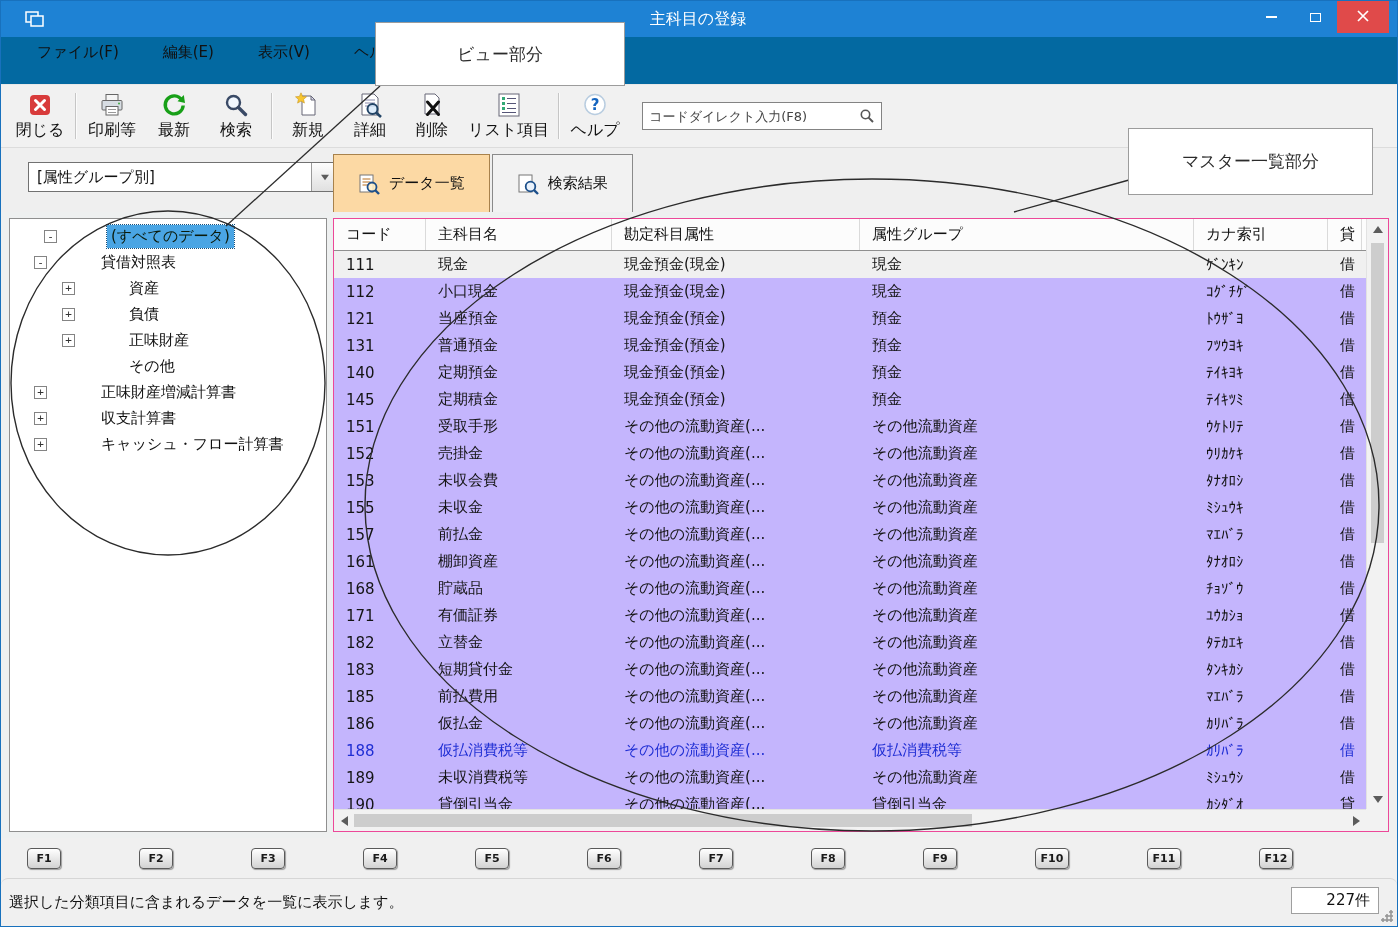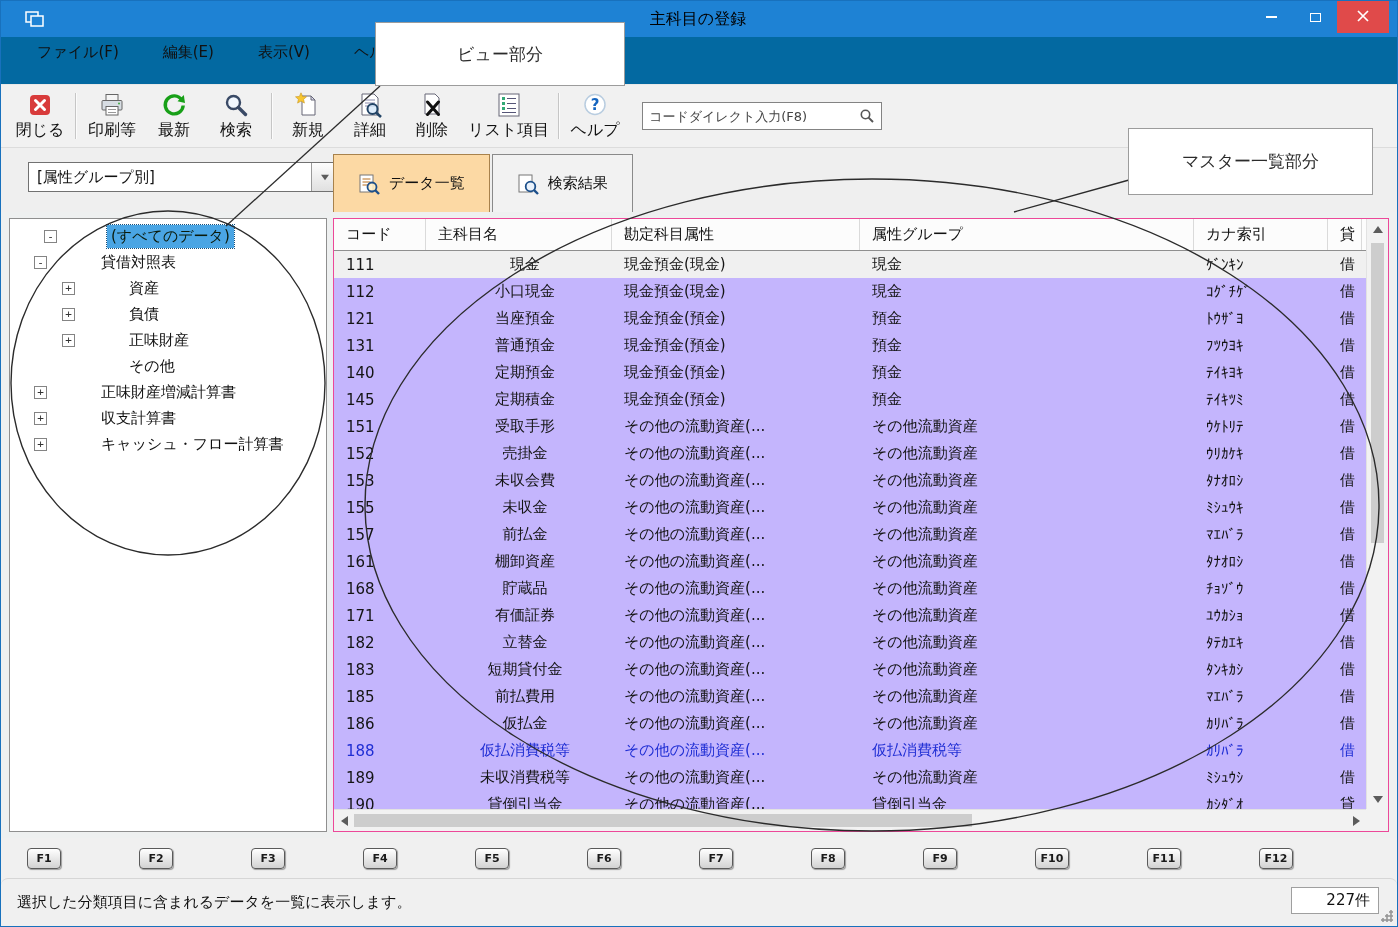--- a/index.html
+++ b/index.html
@@ -4,21 +4,21 @@
 <style>
   *{box-sizing:border-box;margin:0;padding:0;}
   html,body{width:1398px;height:927px;}
   body{position:relative;font-family:"DejaVu Sans","Liberation Sans",sans-serif;background:#fff;overflow:hidden;}
 
   .window{position:absolute;inset:0;border:1px solid #1871bd;display:flex;flex-direction:column;background:#f0f0f0;}
 
   
   .titlebar{height:36px;background:var(--c-titlebar,#1e82d4);display:flex;align-items:center;position:relative;flex:0 0 auto;}
   .app-ic{margin-left:24px;display:flex;align-items:center;}
-  .title-text{position:absolute;left:0;right:2px;text-align:center;color:#000000;font-size:16px;}
+  .title-text{position:absolute;left:0;right:2px;text-align:center;color:#ffffff;font-size:16px;}
   .win-controls{margin-left:auto;display:flex;height:32px;align-self:flex-start;position:relative;z-index:2;margin-right:8px;}
   .win-btn{width:44px;display:flex;align-items:center;justify-content:center;}
   .min-glyph{width:11px;height:2px;background:#fff;}
   .max-glyph{width:11px;height:9px;border:1.5px solid #fff;}
   .win-close{width:52px;background:var(--c-close,#e04a4a);display:flex;align-items:center;justify-content:center;}
 
   
   .menubar{height:48px;background:#0369a1;display:flex;padding-left:20px;flex:0 0 auto;border-bottom:1px solid #e8e8e8;}
   .menu-item{padding:6px 16px;font-size:15px;color:#111;margin-right:12px;white-space:nowrap;}
 
@@ -54,21 +54,21 @@
 
   .table-panel{position:absolute;left:332px;right:8px;top:6px;bottom:6px;background:#c4b5fd;border:1px solid #ec4899;overflow:hidden;}
   .thead{position:absolute;left:0;right:22px;top:0;height:32px;display:flex;align-items:stretch;background:#fcfcfc;border-bottom:1px solid #8f8f8f;}
   .hcell{display:flex;align-items:center;padding-left:12px;font-size:15px;color:#111;border-right:1px solid #dadada;overflow:hidden;white-space:nowrap;flex:0 0 auto;}
   .tbody{position:absolute;left:0;right:22px;top:32px;bottom:22px;overflow:hidden;}
   .trow{height:27px;display:flex;align-items:center;}
   .trow.current{background:#f0f0f0;}
   .trow.hl .tcell{color:var(--c-hl,#1f2ed4);}
   .tcell{padding-left:12px;font-size:15px;color:#141414;overflow:hidden;white-space:nowrap;flex:0 0 auto;}
   .col-code{width:92px;}
-  .col-name{width:186px;text-align:center;}
+  .col-name{width:186px;}
   .col-attr{width:248px;}
   .col-group{width:334px;}
   .col-kana{width:134px;}
   .col-side{width:34px;}
 
   
   .vscroll{position:absolute;top:0;right:0;bottom:22px;width:22px;background:#f2f2f2;border-left:1px solid #e2e2e2;}
   .sbtn{position:absolute;width:22px;height:20px;display:flex;align-items:center;justify-content:center;}
   .sbtn.up{top:0;} .sbtn.down{bottom:0;}
   .vthumb{position:absolute;top:24px;left:4px;width:13px;height:300px;background:#cdcdcd;}
@@ -82,21 +82,21 @@
   .tri.down{border-left:5px solid transparent;border-right:5px solid transparent;border-top:7px solid #5c5c5c;}
   .tri.left{border-top:5px solid transparent;border-bottom:5px solid transparent;border-right:7px solid #5c5c5c;}
   .tri.right{border-top:5px solid transparent;border-bottom:5px solid transparent;border-left:7px solid #5c5c5c;}
   .tri.small{transform:scale(.8);}
 
   
   .fkeybar{height:40px;background:#f0f0f0;display:flex;align-items:center;justify-content:space-between;padding:0 104px 0 26px;flex:0 0 auto;}
   .fkey{width:34px;height:21px;border:1px solid #5a5a5a;border-radius:4px;background:linear-gradient(#ffffff,#d2d2d2);box-shadow:1px 1px 1px rgba(0,0,0,.35);font-size:11px;font-weight:bold;color:#1a1a1a;display:flex;align-items:center;justify-content:center;}
 
   
-  .statusbar{height:48px;background:#f0f0f0;border-top:1px solid #d6d6d6;display:flex;align-items:center;padding:0 16px;flex:0 0 auto;position:relative;border-radius:7px;}
+  .statusbar{height:48px;background:#f0f0f0;border-top:1px solid #d6d6d6;display:flex;align-items:center;padding:0 8px;flex:0 0 auto;position:relative;border-radius:7px;}
   .status-msg{font-size:15px;color:#111;}
   .count-box{position:absolute;right:18px;top:8px;width:88px;height:27px;background:#fff;border:1px solid #9f9f9f;display:flex;align-items:center;justify-content:flex-end;padding-right:8px;font-size:15px;color:#111;}
   .grip{position:absolute;right:3px;bottom:3px;width:14px;height:14px;
     background:
       radial-gradient(circle at 3px 11px,#9a9a9a 1.5px,transparent 2px),
       radial-gradient(circle at 7px 7px,#9a9a9a 1.5px,transparent 2px),
       radial-gradient(circle at 11px 3px,#9a9a9a 1.5px,transparent 2px),
       radial-gradient(circle at 7px 11px,#9a9a9a 1.5px,transparent 2px),
       radial-gradient(circle at 11px 7px,#9a9a9a 1.5px,transparent 2px),
       radial-gradient(circle at 11px 11px,#9a9a9a 1.5px,transparent 2px);}

